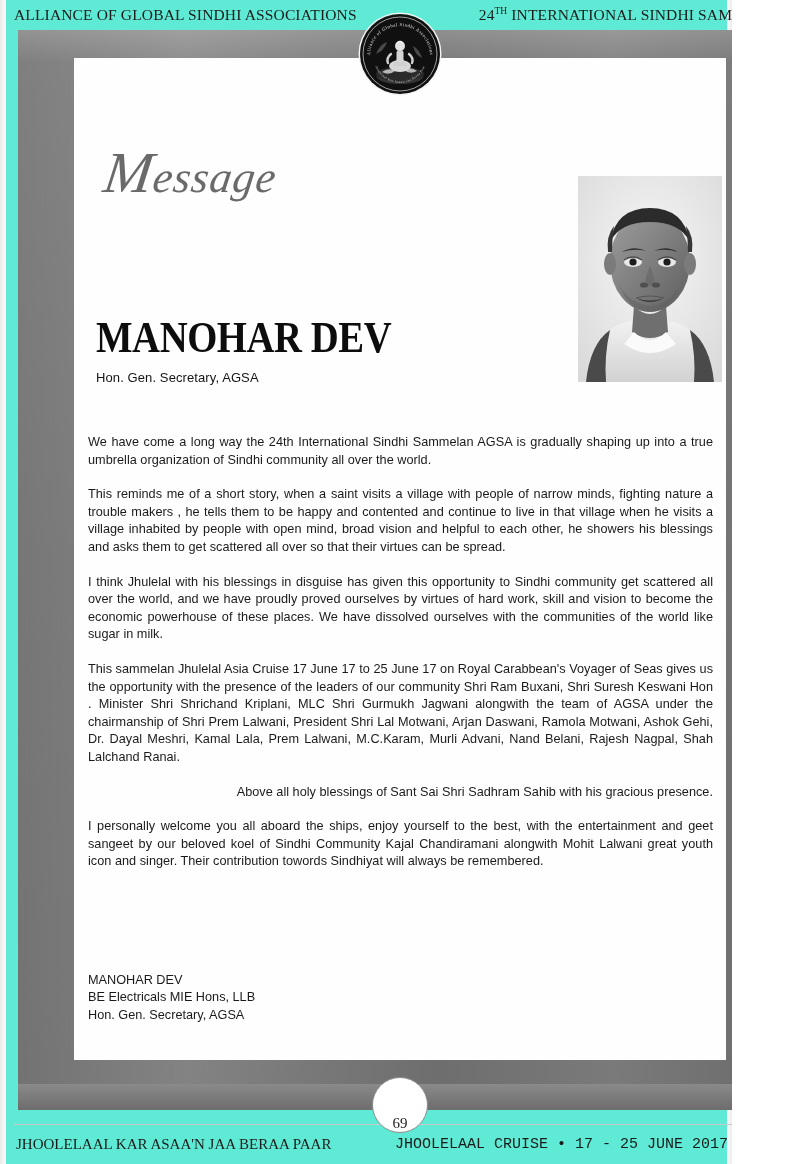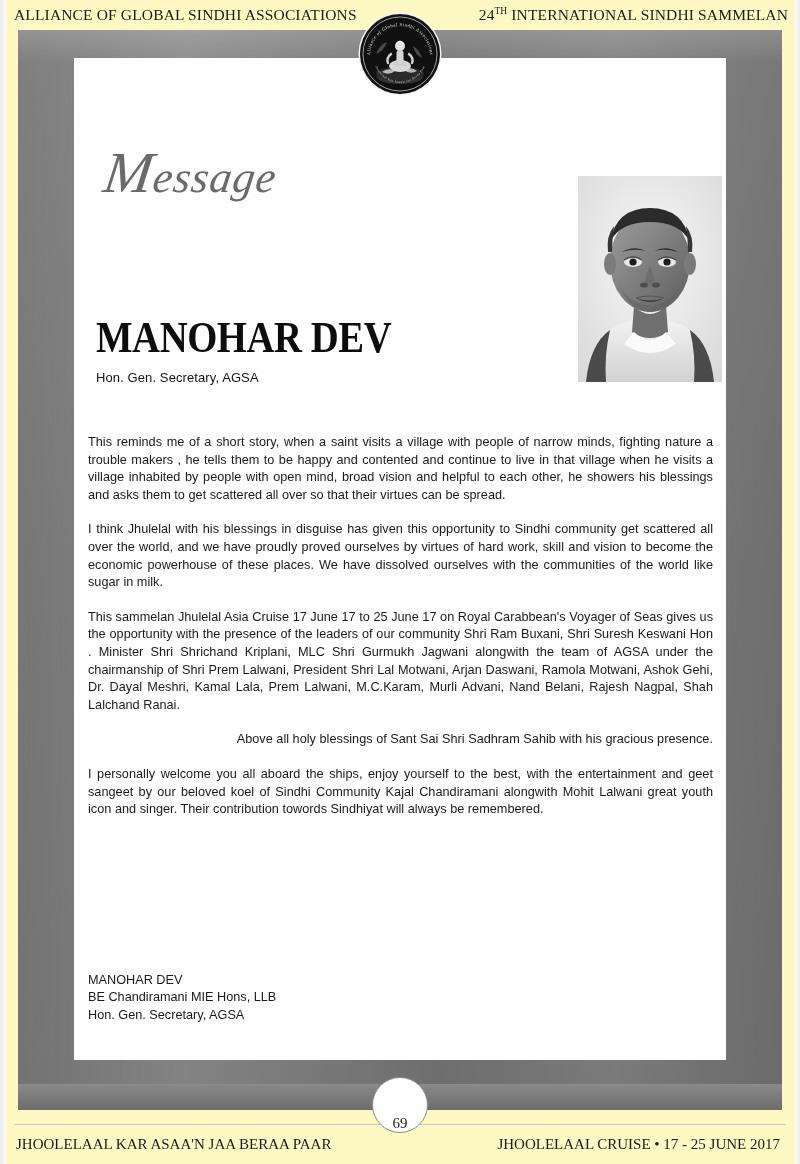--- a/index.html
+++ b/index.html
@@ -8,23 +8,23 @@
     padding: 0;
     background: #ffffff;
   }
   body {
     font-family: "Liberation Sans", sans-serif;
     -webkit-font-smoothing: antialiased;
   }
 
   .page {
     position: relative;
-    width: 800px;
+    width: 732px;
     height: 1164px;
-    background: #fef9c3;
+    background: #5eead4;
     overflow: hidden;
   }
 
   
   .scan-edge-left {
     position: absolute;
     left: 0; top: 0;
     width: 6px; height: 1164px;
     background: linear-gradient(to right, #e9e9e9, #fbfbfb);
   }
@@ -232,21 +232,21 @@
   .footer-text-right {
     position: absolute;
     top: 1136px;
     font-family: "Liberation Serif", serif;
     font-size: 15px;
     color: #1b1b1b;
     white-space: nowrap;
     z-index: 5;
   }
   .footer-text-left { left: 16px; }
-  .footer-text-right { right: 20px; }
+  .footer-text-right { right: 4px; font-family: Liberation Mono, monospace; }
   .footer-rule {
     position: absolute;
     left: 14px;
     top: 1124px;
     width: 772px;
     height: 1px;
     background: #c9c9c9;
     z-index: 4;
   }
 </style>
@@ -369,30 +369,31 @@
       <path d="M56 156 q16 16 32 0 l10 12 q-26 18 -52 0 z" fill="#fafafa"></path>
     </svg>
   </div>
 
   <div class="name-block">
     <div class="name-main">MANOHAR DEV</div>
     <div class="name-sub">Hon. Gen. Secretary, AGSA</div>
   </div>
 
   <div class="letter-body">
+    <p>We have come a long way the 24th International Sindhi Sammelan AGSA is gradually shaping up into a true umbrella organization of Sindhi community all over the world.</p>
     <p>This reminds me of a short story, when a saint visits  a village with people of narrow minds, fighting nature a trouble makers , he tells them to be happy and contented and continue to live in that village when he visits a village inhabited by people with open mind, broad vision and helpful to each other, he showers his blessings and asks them to get scattered all over so that their virtues can be spread.</p>
     <p>I think Jhulelal with his blessings in disguise has given this opportunity to Sindhi community get scattered all over the world, and we have proudly proved ourselves by virtues of hard work, skill and vision to become the economic powerhouse of these places. We have dissolved ourselves with the communities of the world like sugar in milk.</p>
     <p>This sammelan Jhulelal Asia Cruise 17 June 17 to 25 June 17 on Royal Carabbean's Voyager of Seas gives us the opportunity with the presence of the leaders of our community Shri Ram Buxani, Shri Suresh Keswani Hon . Minister Shri Shrichand Kriplani, MLC Shri Gurmukh Jagwani alongwith the team of AGSA under the chairmanship of Shri Prem Lalwani, President Shri Lal Motwani, Arjan Daswani, Ramola Motwani, Ashok Gehi, Dr. Dayal Meshri, Kamal Lala, Prem Lalwani, M.C.Karam, Murli Advani, Nand Belani, Rajesh Nagpal, Shah Lalchand Ranai.</p>
     <p class="para-loose">Above all holy blessings of Sant Sai Shri Sadhram Sahib with his gracious presence.</p>
     <p>I personally welcome you all aboard the ships, enjoy yourself to the best, with the entertainment and geet sangeet by our beloved koel  of Sindhi Community Kajal Chandiramani alongwith Mohit Lalwani great youth icon and singer. Their contribution towords Sindhiyat will always be remembered.</p>
   </div>
 
   <div class="signature">
     <div>MANOHAR DEV</div>
-    <div>BE Chandiramani MIE Hons, LLB</div>
+    <div>BE Electricals MIE Hons, LLB</div>
     <div>Hon. Gen. Secretary, AGSA</div>
   </div>
 
   <div class="footer-band"></div>
   <div class="page-num">
     <span>69</span>
   </div>
   <div class="footer-rule"></div>
   <div class="footer-text-left">JHOOLELAAL KAR ASAA'N JAA BERAA PAAR</div>
   <div class="footer-text-right">JHOOLELAAL CRUISE • 17 - 25 JUNE 2017</div>

